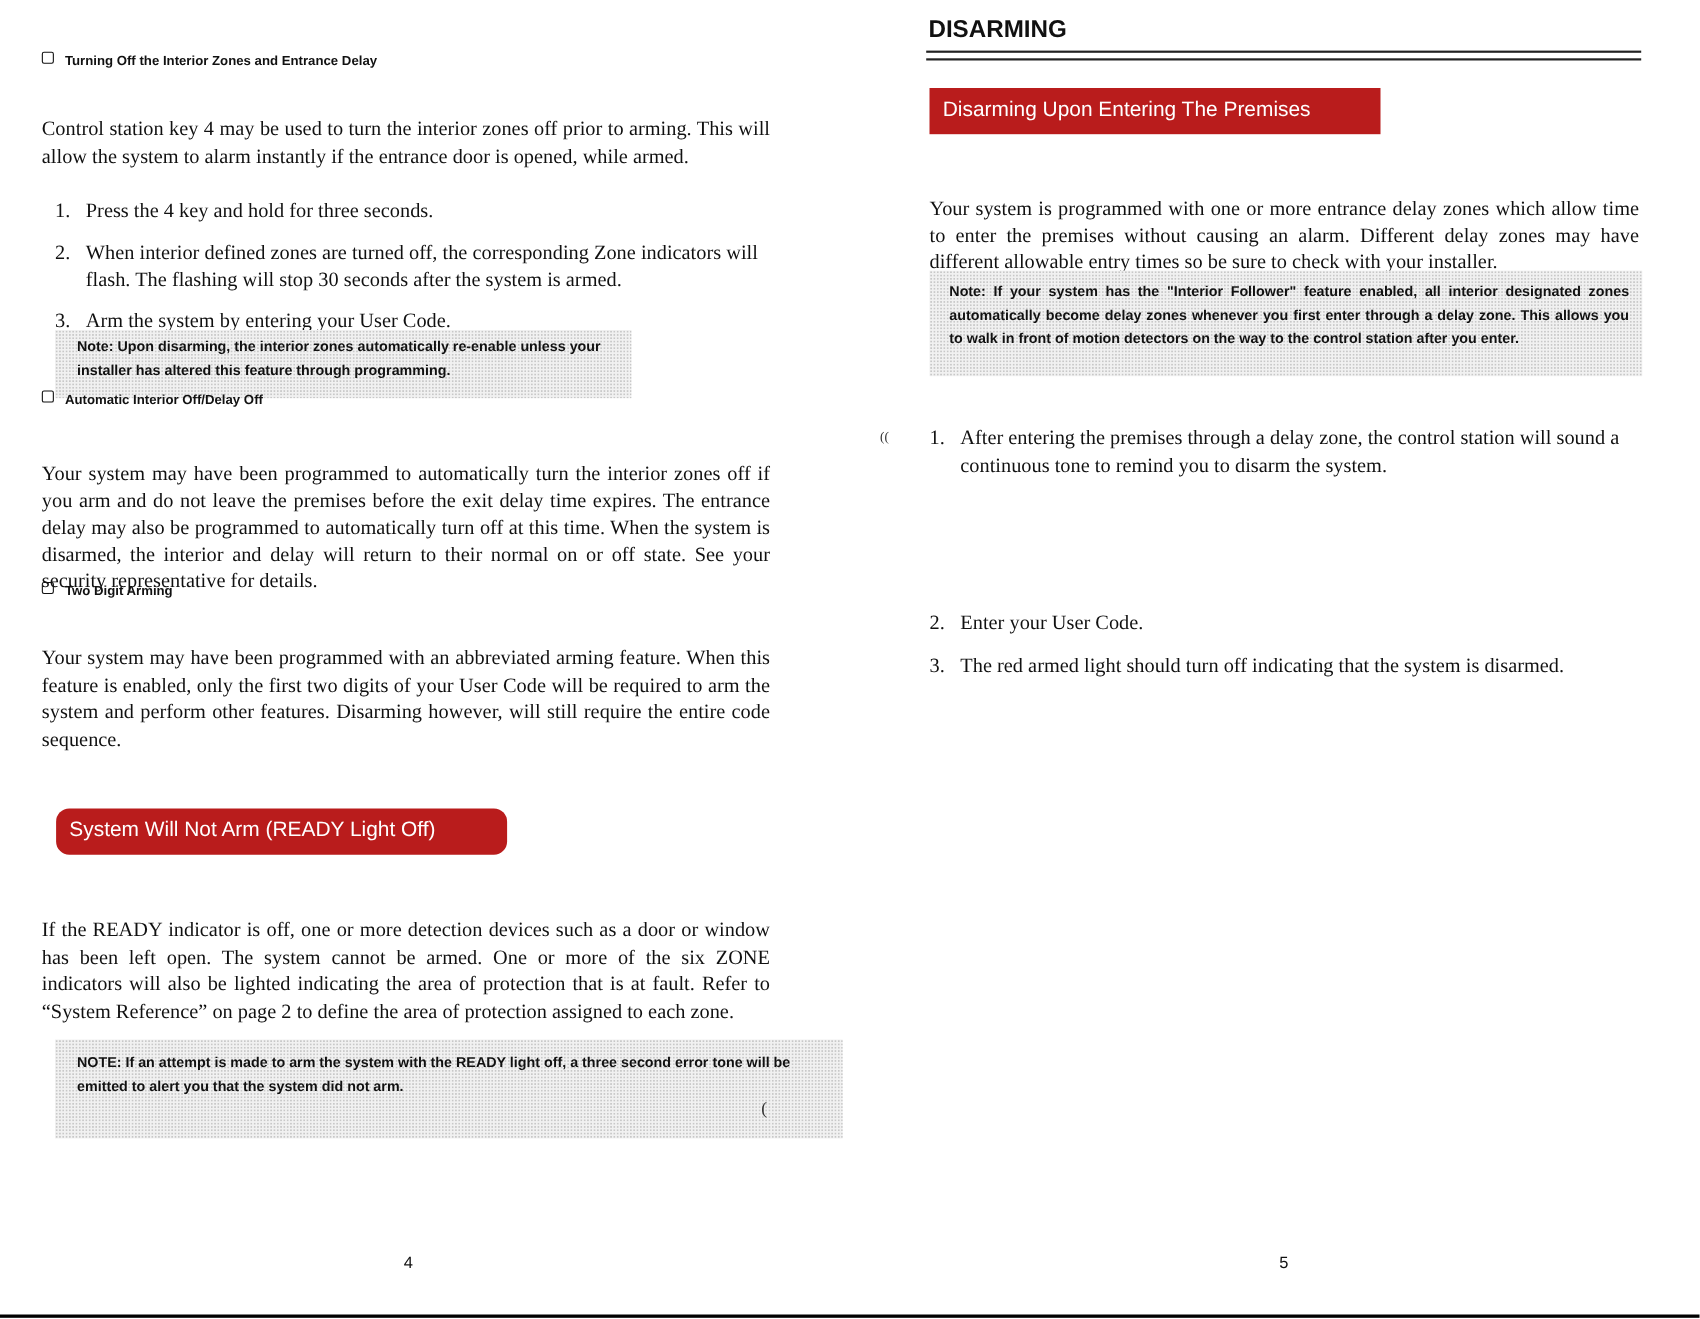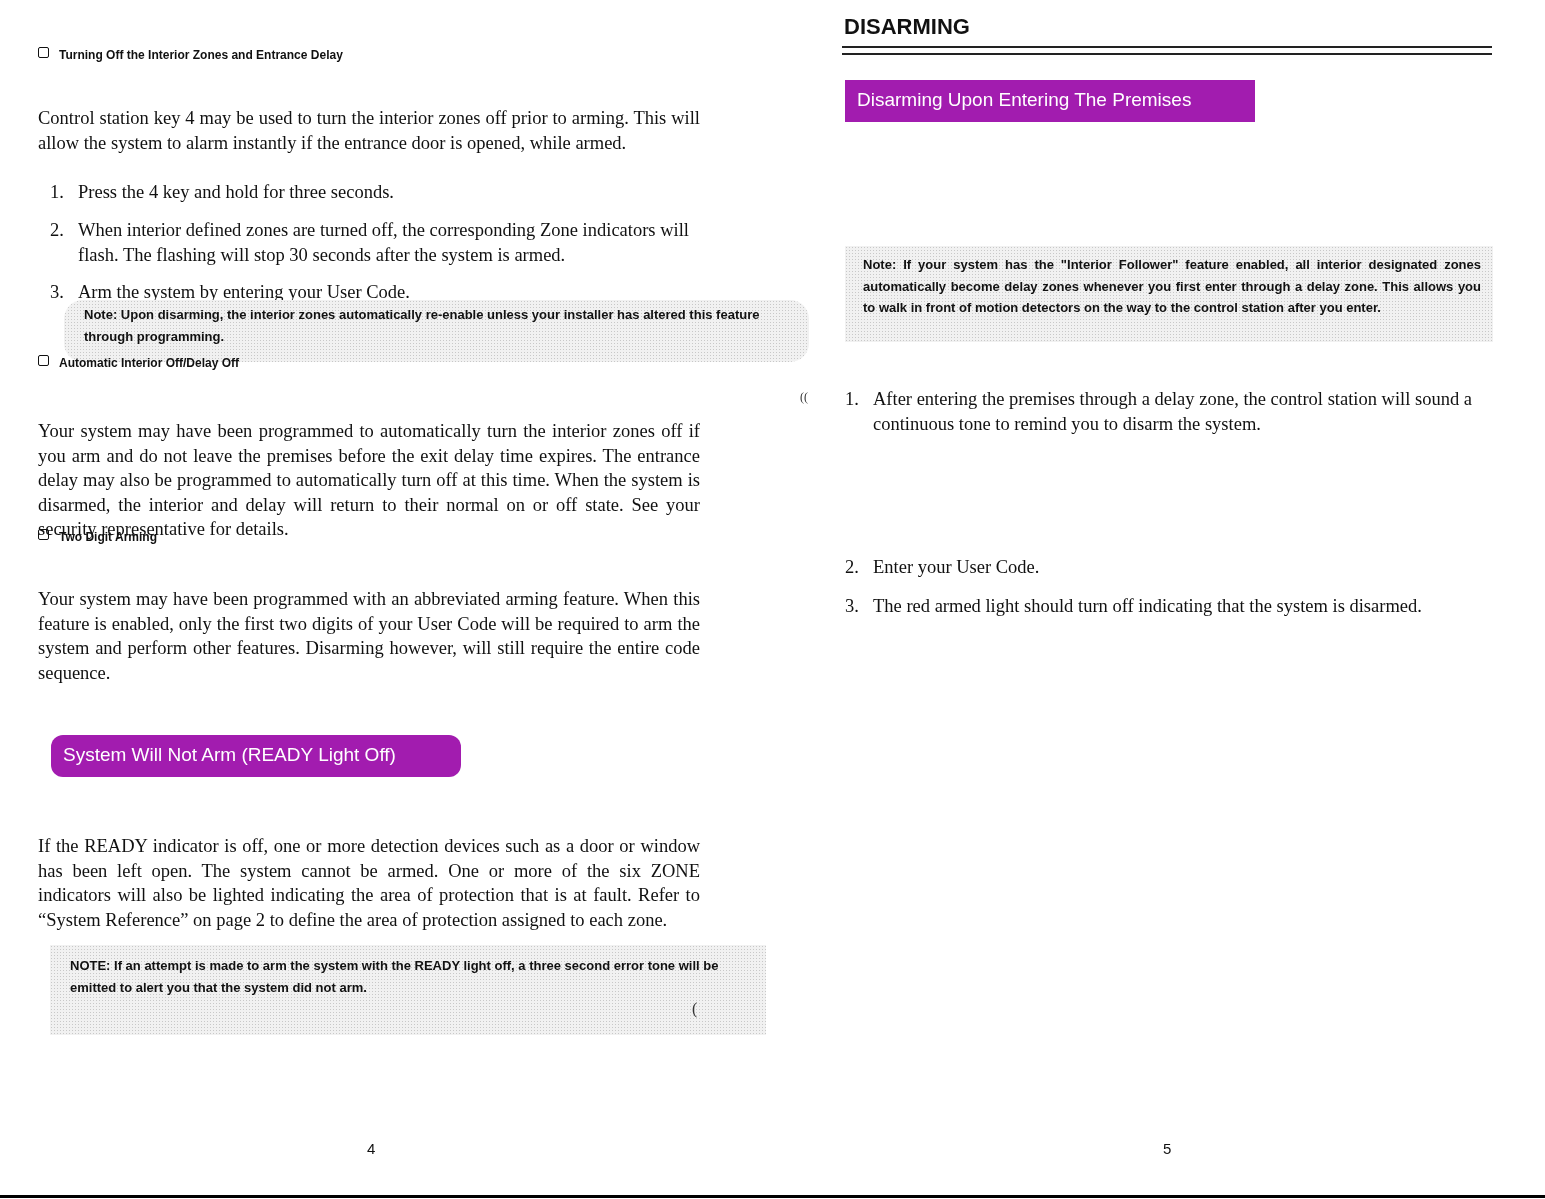--- a/index.html
+++ b/index.html
@@ -19,21 +19,21 @@
     position: absolute;
     background-color: #f1f1f1;
     background-image: radial-gradient(#c8c8c8 0.6px, transparent 0.8px);
     background-size: 3px 3px;
     font-family: Liberation Sans, sans-serif; font-weight: bold;
     font-size: 13px; line-height: 21.5px; color: #111;
     box-sizing: border-box;
     margin-top: 20px;
   }
   .banner {
-    position: absolute; background: #a21caf; color: #fff;
+    position: absolute; background: #b91c1c; color: #fff;
     font-family: "Liberation Sans", sans-serif; font-size: 19px; line-height: 40px;
     padding-left: 12px; box-sizing: border-box;
   }
   .section-title { font-family: "Liberation Sans", sans-serif; font-weight: bold; font-size: 22px; }
   .rule { position: absolute; height: 1.5px; background: #222; }
   .pagenum { position: absolute; font-family: "Liberation Sans", sans-serif; font-size: 15px; }
   .bottom-line { position: absolute; left: 0; top: 1195px; width: 1545px; height: 3px; background: #000; }
   .mark { position: absolute; font-family: "Liberation Serif", serif; font-size: 16px; color: #333; }
 </style>
 </head>
@@ -52,21 +52,21 @@
   </div>
   <div class="list-item serif" style="left:50px; top:177px; width:650px;">
     <span class="list-num">2.</span>
     <div class="list-text">When interior defined zones are turned off, the corresponding Zone indicators will flash. The flashing will stop 30 seconds after the system is armed.</div>
   </div>
   <div class="list-item serif" style="left:50px; top:239px; width:650px;">
     <span class="list-num">3.</span>
     <div class="list-text">Arm the system by entering your User Code.</div>
   </div>
 
-  <div class="note" style="left:64px; top:280px; width:745px; height:62px; padding:4px 10px 0 20px;border-radius:19px;">Note: Upon disarming, the interior zones automatically re-enable unless your installer has altered this feature through programming.</div>
+  <div class="note" style="left:50px; top:280px; width:524px; height:62px; padding:4px 10px 0 20px;">Note: Upon disarming, the interior zones automatically re-enable unless your installer has altered this feature through programming.</div>
 
   <div class="abs subhead" style="left:38px; top:353px;text-align:center;">
     <span class="box-icon"></span><span>Automatic Interior Off/Delay Off</span>
   </div>
   <div class="abs serif para" style="left:38px; top:378px; width:662px;">Your system may have been programmed to automatically turn the interior zones off if you arm and do not leave the premises before the exit delay time expires. The entrance delay may also be programmed to automatically turn off at this time. When the system is disarmed, the interior and delay will return to their normal on or off state. See your security representative for details.</div>
 
   <div class="abs subhead" style="left:38px; top:527px;">
     <span class="box-icon"></span><span>Two Digit Arming</span>
   </div>
   <div class="abs serif para" style="left:38px; top:546px; width:662px;">Your system may have been programmed with an abbreviated arming feature. When this feature is enabled, only the first two digits of your User Code will be required to arm the system and perform other features. Disarming however, will still require the entire code sequence.</div>
@@ -85,20 +85,21 @@
 <div class="mark" style="left:800px; top:390px; font-size:12px;">((</div>
 
 <div class="page right">
 
   <div class="abs section-title" style="left:74px; top:14px;">DISARMING</div>
   <div class="rule" style="left:72px; top:46px; width:650px;"></div>
   <div class="rule" style="left:72px; top:53px; width:650px;"></div>
 
   <div class="banner" style="left:75px; top:80px; width:410px; height:42px;">Disarming  Upon Entering The Premises</div>
 
+  <div class="abs serif para" style="left:75px; top:137px; width:645px;">Your system is programmed with one or more entrance delay zones which allow time to enter the premises without causing an alarm. Different delay zones may have different allowable entry times so be sure to check with your installer.</div>
 
   <div class="note" style="left:75px; top:226px; width:648px; height:96px; padding:8px 12px 0 18px; text-align:justify;">Note: If your system has the "Interior Follower" feature enabled, all interior designated zones automatically become delay zones whenever you first enter through a delay zone. This allows you to walk in front of motion detectors on the way to the control station after you enter.</div>
 
   <div class="list-item serif" style="left:75px; top:346px; width:648px;">
     <span class="list-num">1.</span>
     <div class="list-text">After entering the premises through a delay zone, the control station will sound a continuous tone to remind you to disarm the system.</div>
   </div>
 
 
   <div class="list-item serif" style="left:75px; top:514px; width:648px;">

